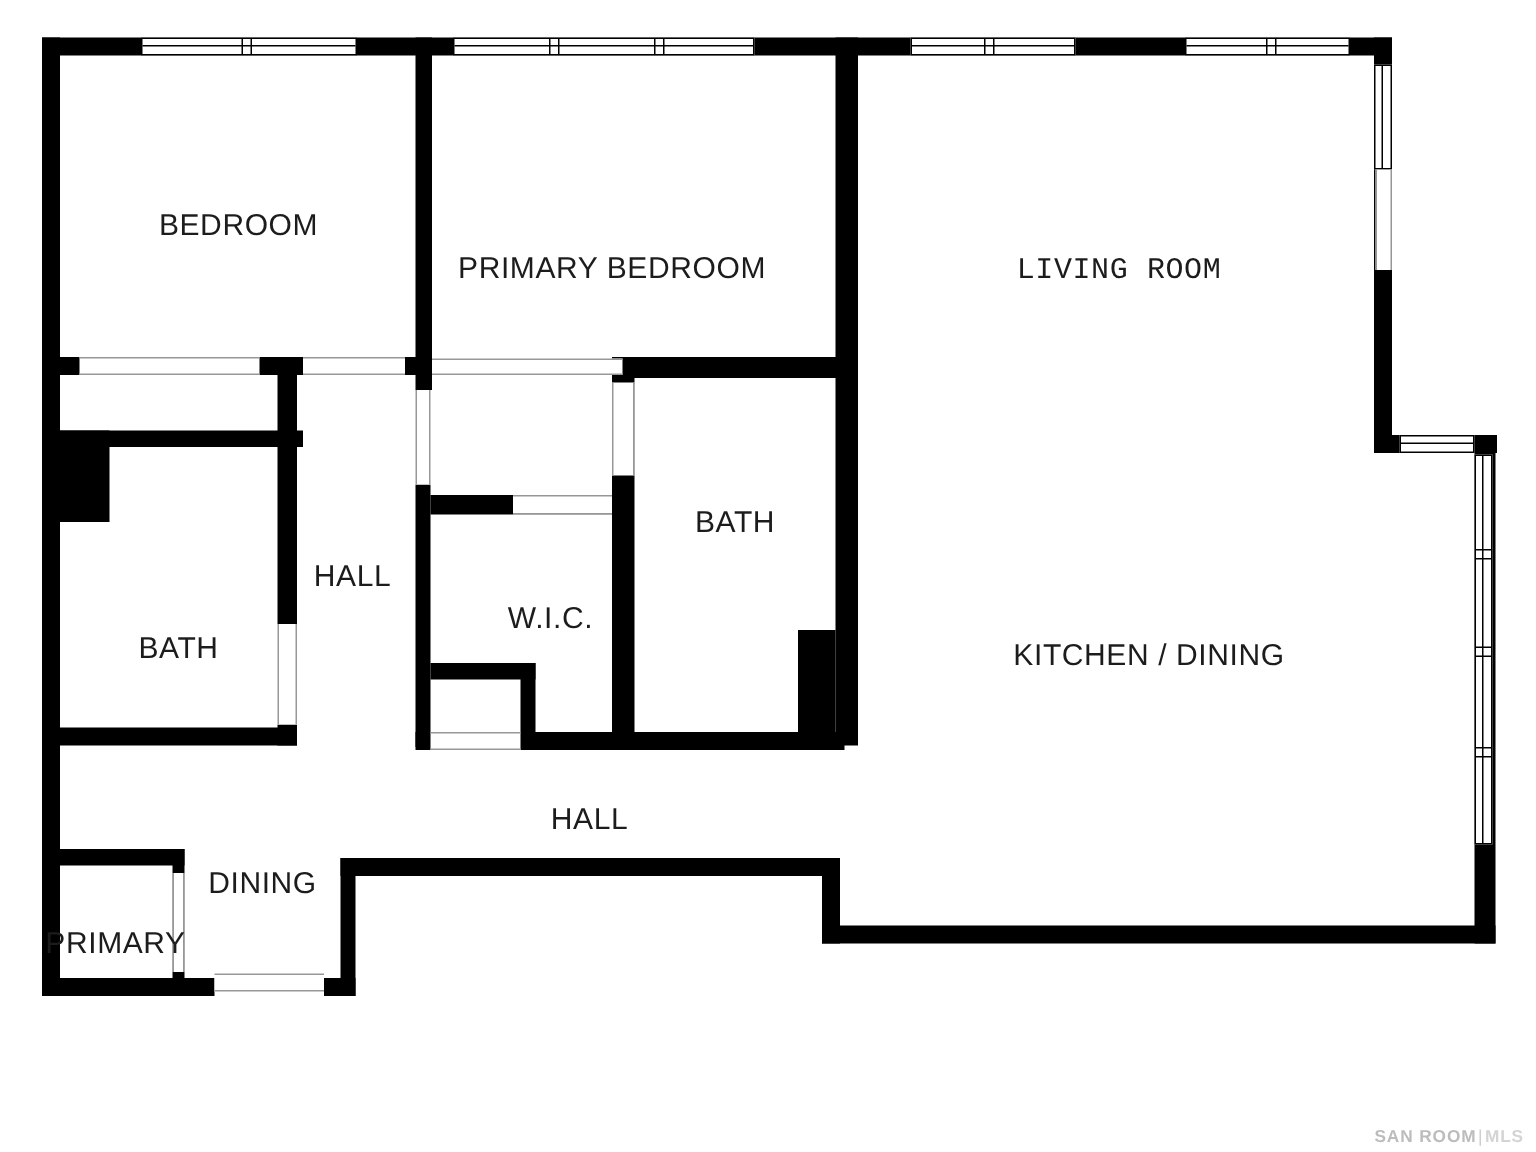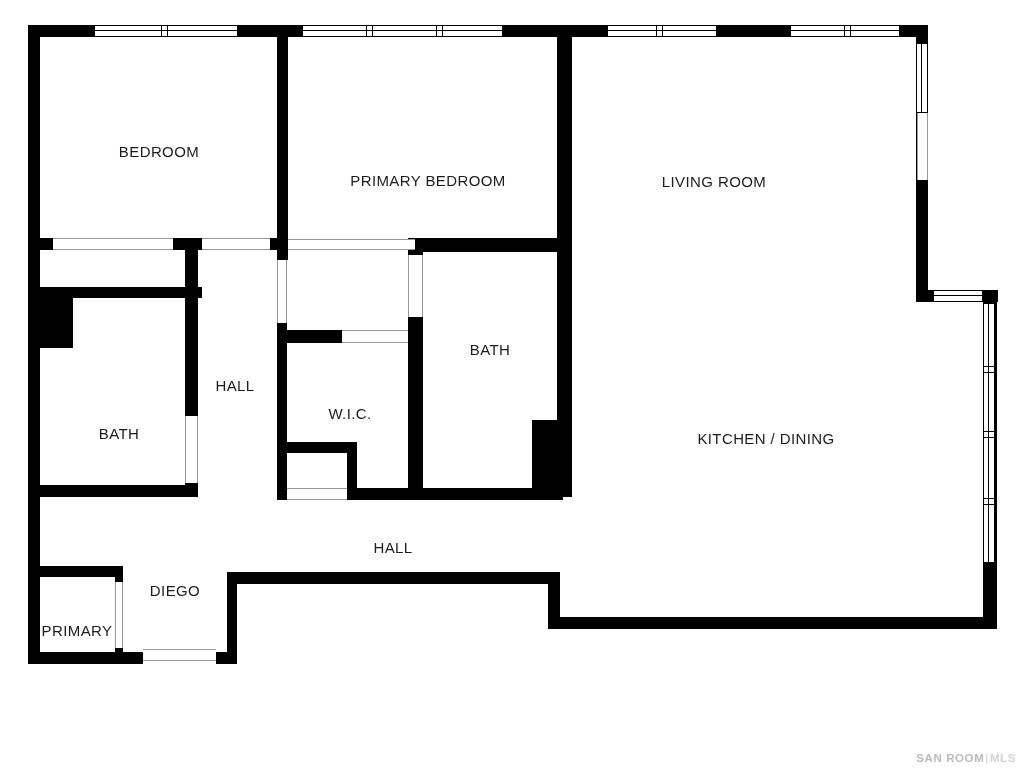--- a/index.html
+++ b/index.html
@@ -11,21 +11,21 @@
   .wall { position:absolute; background:var(--wall,#000); }
   .window { position:absolute; background:#fff; border:1px solid var(--wall,#000); box-sizing:border-box; }
   .mid-h { position:absolute; left:0; right:0; top:50%; height:1px; margin-top:-1px; background:var(--wall,#000); }
   .mid-v { position:absolute; top:0; bottom:0; left:50%; width:1px; margin-left:-1px; background:var(--wall,#000); }
   .mull-v { position:absolute; top:0; bottom:0; width:1px; background:var(--wall,#000); }
   .mull-h { position:absolute; left:0; right:0; height:1px; background:var(--wall,#000); }
   .opening-h { position:absolute; background:#fff; border-top:1px solid var(--open,#979797); border-bottom:1px solid var(--open,#979797); box-sizing:border-box; }
   .opening-v { position:absolute; background:#fff; border-left:1px solid var(--open,#979797); border-right:1px solid var(--open,#979797); box-sizing:border-box; }
   .room-label {
     position:absolute; transform:translate(-50%,-50%);
-    font-size:15px; letter-spacing:0.4px; color:var(--label,#1c1c1c);
+    font-size:20px; letter-spacing:0.4px; color:var(--label,#1c1c1c);
     white-space:nowrap;
   }
   .watermark {
     position:absolute; right:8px; bottom:4px;
     font-size:11.5px; letter-spacing:0.6px; white-space:nowrap;
   }
   .watermark .brand { color:var(--wm1,#bcbcbc); font-weight:700; }
   .watermark .sep   { color:var(--wm2,#cccccc); font-weight:400; padding:0 1px; }
   .watermark .suffix{ color:var(--wm3,#d4d4d4); font-weight:700; }
 </style>
@@ -105,23 +105,23 @@
     <div class="opening-h" style="left: 288px; top: 239px; width: 127px; height: 11px;"></div>
     <div class="opening-v" style="left: 277px; top: 260px; width: 10px; height: 63px;"></div>
     <div class="opening-v" style="left: 408px; top: 255px; width: 15px; height: 62px;"></div>
     <div class="opening-h" style="left: 342px; top: 330px; width: 66px; height: 13px;"></div>
     <div class="opening-v" style="left: 185px; top: 416px; width: 13px; height: 67px;"></div>
     <div class="opening-h" style="left: 287px; top: 488px; width: 60px; height: 12px;"></div>
     <div class="opening-v" style="left: 115px; top: 582px; width: 8px; height: 66px;"></div>
     <div class="opening-h" style="left: 143px; top: 649px; width: 73px; height: 12px;"></div>
     <div class="opening-v" style="left: 917px; top: 113px; width: 11px; height: 67px;"></div>
     <div class="room-label" style="left: 159px; top: 151px;">BEDROOM</div>
-    <div class="room-label" style="left: 408px; top: 180px; margin-left: 20px;">PRIMARY BEDROOM</div>
-    <div class="room-label" style="left: 714px; top: 181px;">LIVING ROOM</div>
+    <div class="room-label" style="left: 408px; top: 180px;">PRIMARY BEDROOM</div>
+    <div class="room-label" style="left: 746px; top: 181px; font-family: Liberation Mono, monospace;">LIVING ROOM</div>
     <div class="room-label" style="left: 490px; top: 349px;">BATH</div>
     <div class="room-label" style="left: 235px; top: 385px;">HALL</div>
-    <div class="room-label" style="left: 350px; top: 413px;">W.I.C.</div>
+    <div class="room-label" style="left: 367px; top: 413px;">W.I.C.</div>
     <div class="room-label" style="left: 119px; top: 433px;">BATH</div>
     <div class="room-label" style="left: 766px; top: 438px; text-align: center;">KITCHEN / DINING</div>
     <div class="room-label" style="left: 393px; top: 547px;">HALL</div>
-    <div class="room-label" style="left: 175px; top: 590px;">DIEGO</div>
+    <div class="room-label" style="left: 175px; top: 590px;">DINING</div>
     <div class="room-label" style="left: 77px; top: 630px;">PRIMARY</div>
   </div>
 
 </body></html>

